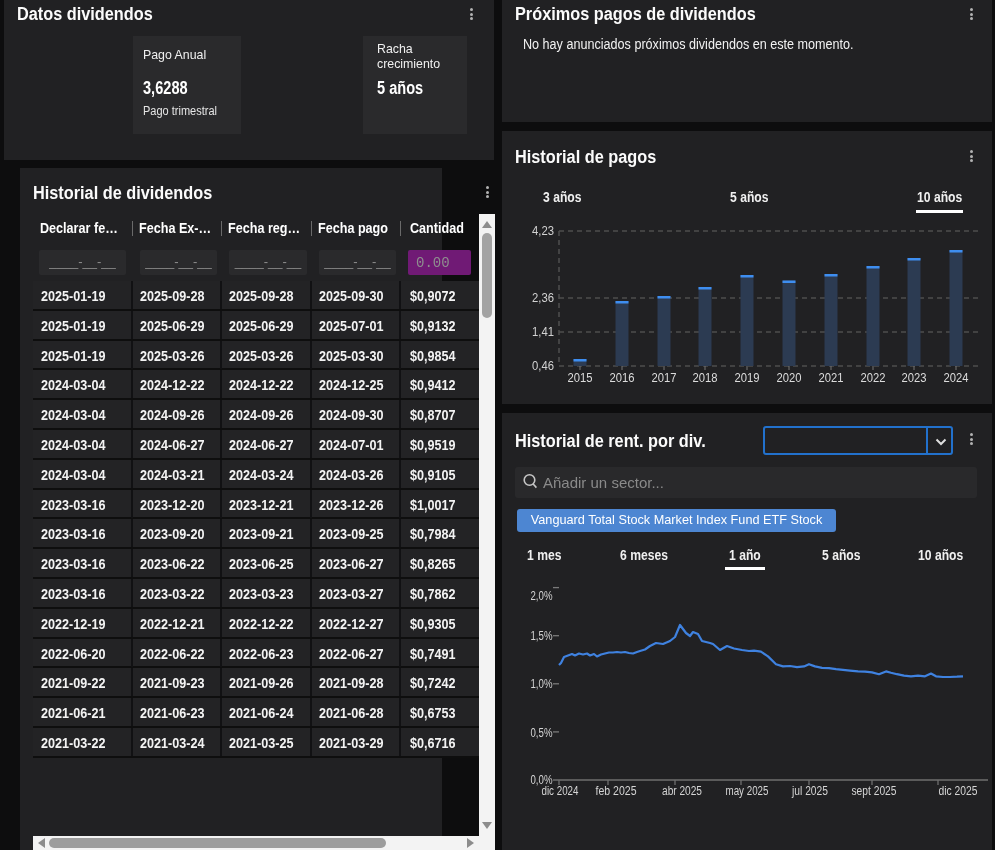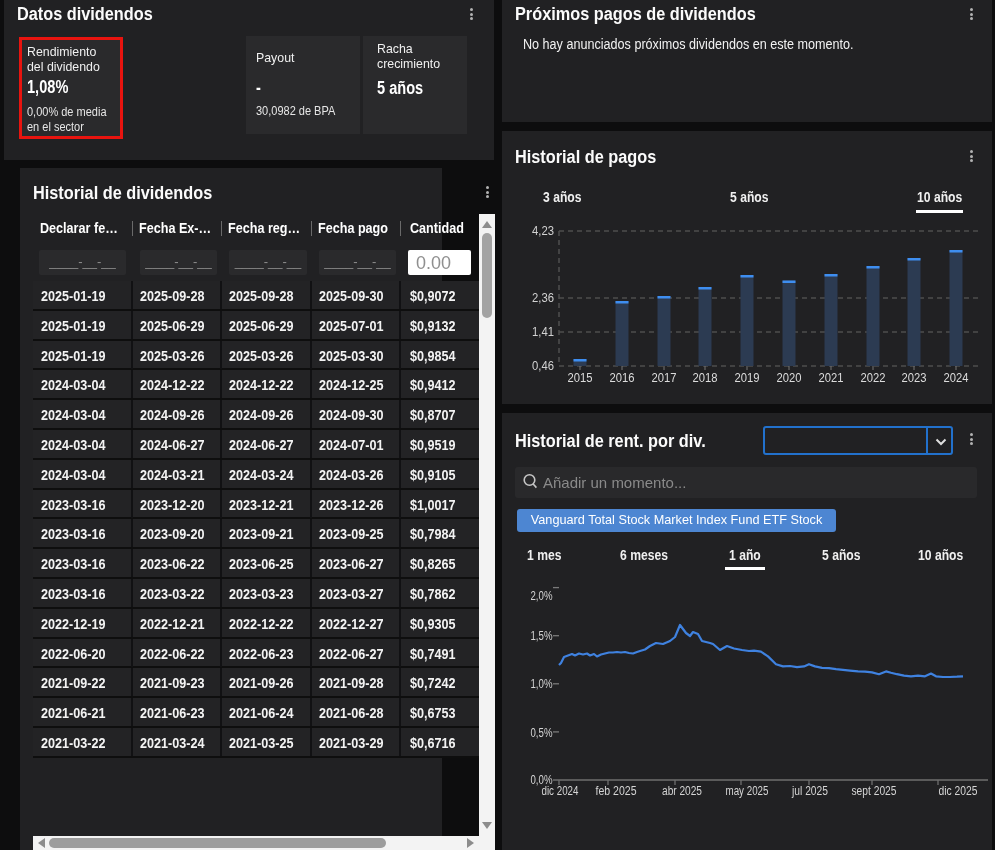--- a/index.html
+++ b/index.html
@@ -20,29 +20,24 @@
 <body>
 
 <div class="panel" style="left:4px; top:0; width:490px; height:160px;">
   <div class="ptitle" style="left:13px; top:3.5px;">Datos dividendos</div>
   <div class="kebab" style="left:465px; top:8px;">
       <span></span>
       <span></span>
       <span></span>
     </div>
 
-  <div class="abs" style="left:15px; top:37px; width:104px; height:102px; border:3px solid #e8140f; background:#2a2a2c;">
-    <div class="abs" style="left:5px; top:5px; font-size:13px; color:#f0f0f0; line-height:14.5px; transform:scaleX(0.95); transform-origin:0 0; white-space:nowrap;">Rendimiento<br>del dividendo</div>
-    <div class="abs" style="left:5px; top:37px; font-size:18px; font-weight:bold; color:#fff; transform:scaleX(0.81); transform-origin:0 50%;">1,08%</div>
-    <div class="abs" style="left:5px; top:65px; font-size:12.5px; color:#e6e6e6; line-height:14.5px; transform:scaleX(0.88); transform-origin:0 0; white-space:nowrap;">0,00% de media<br>en el sector</div>
-  </div>
-  <div class="card" style="left:242px; width:114px;">
-    <div class="lbl" style="left:10px; top:15px;">Payout</div>
-    <div class="val" style="left:10px;">-</div>
-    <div class="sub" style="left:10px;">30,0982 de BPA</div>
+  <div class="card" style="left:129px; width:108px;">
+    <div class="lbl" style="left:10px; top:12px;">Pago Anual</div>
+    <div class="val" style="left:10px;">3,6288</div>
+    <div class="sub" style="left:10px;">Pago trimestral</div>
   </div>
   <div class="card" style="left:359px; width:104px;">
     <div class="lbl" style="left:14px; top:6px;">Racha<br>crecimiento</div>
     <div class="val" style="left:14px;">5 años</div>
   </div>
 </div>
 
 <div class="panel" style="left:20px; top:168px; width:422px; height:682px;">
   <div class="ptitle" style="left:13px; top:15px;">Historial de dividendos</div>
   <div class="kebab" style="left:465px; top:18px;">
@@ -61,21 +56,21 @@
         <div style="position:absolute; left:278px; top:8px; width:1px; height:15px; background:#6a6a6a;"></div>
         <div style="position:absolute; left:285px; top:7px; font-size:14px; font-weight:bold; color:#fff; white-space:nowrap; transform:scaleX(0.9); transform-origin:0 50%;">Fecha pago</div>
         <div style="position:absolute; left:367px; top:8px; width:1px; height:15px; background:#6a6a6a;"></div>
         <div style="position:absolute; left:377px; top:7px; font-size:14px; font-weight:bold; color:#fff; white-space:nowrap; transform:scaleX(0.9); transform-origin:0 50%;">Cantidad</div>
       </div>
       <div style="position:relative; height:38px;">
         <div style="position:absolute; left:6px; top:7px; width:87px; height:25px; background:#2a2a2c; border-radius:2px; text-align:center; line-height:23px; font-size:13px; color:#8f8f8f;">____-__-__</div>
         <div style="position:absolute; left:107px; top:7px; width:77px; height:25px; background:#2a2a2c; border-radius:2px; text-align:center; line-height:23px; font-size:13px; color:#8f8f8f;">____-__-__</div>
         <div style="position:absolute; left:196px; top:7px; width:78px; height:25px; background:#2a2a2c; border-radius:2px; text-align:center; line-height:23px; font-size:13px; color:#8f8f8f;">____-__-__</div>
         <div style="position:absolute; left:286px; top:7px; width:77px; height:25px; background:#2a2a2c; border-radius:2px; text-align:center; line-height:23px; font-size:13px; color:#8f8f8f;">____-__-__</div>
-        <div style="position:absolute; left:375px; top:7px; width:63px; height:25px; background:#ffffff; border-radius:2px; line-height:26px; font-size:18px; color:#8f8f8f; padding-left:8px;">0.00</div>
+        <div style="position:absolute; left:375px; top:7px; width:63px; height:25px; background:#701a75; border-radius:2px; line-height:26px; font-size:14px; color:#8f8f8f; padding-left:8px;font-family:Liberation Mono, monospace;">0.00</div>
       </div>
       <div style="position:relative; height:29.8px; background:#232325; border-bottom:2px solid #0e0e0e;">
         <div style="position:absolute; left:8px; top:7px; font-size:14px; font-weight:600; color:#f3f3f3; white-space:nowrap; transform:scaleX(0.9); transform-origin:0 50%;">2025-01-19</div>
         <div style="position:absolute; left:98px; top:0; width:1.5px; height:28px; background:#111113;"></div>
         <div style="position:absolute; left:107px; top:7px; font-size:14px; font-weight:600; color:#f3f3f3; white-space:nowrap; transform:scaleX(0.9); transform-origin:0 50%;">2025-09-28</div>
         <div style="position:absolute; left:187px; top:0; width:1.5px; height:28px; background:#111113;"></div>
         <div style="position:absolute; left:196px; top:7px; font-size:14px; font-weight:600; color:#f3f3f3; white-space:nowrap; transform:scaleX(0.9); transform-origin:0 50%;">2025-09-28</div>
         <div style="position:absolute; left:277px; top:0; width:1.5px; height:28px; background:#111113;"></div>
         <div style="position:absolute; left:286px; top:7px; font-size:14px; font-weight:600; color:#f3f3f3; white-space:nowrap; transform:scaleX(0.9); transform-origin:0 50%;">2025-09-30</div>
         <div style="position:absolute; left:366px; top:0; width:1.5px; height:28px; background:#111113;"></div>
@@ -348,21 +343,21 @@
     <svg class="abs" style="left:170px; top:10px;" width="12" height="9" viewBox="0 0 12 9">
         <path d="M1.5 1.5 L6 6 L10.5 1.5" stroke="#dedede" stroke-width="2" fill="none"></path>
       </svg>
   </div>
 
   <div class="abs" style="left:13px; top:54px; width:462px; height:31px; background:#29292b; border-radius:3px;">
     <svg class="abs" style="left:7px; top:6px;" width="17" height="17" viewBox="0 0 17 17">
         <circle cx="7.5" cy="7" r="5.3" stroke="#c6c6c6" stroke-width="1.6" fill="none"></circle>
         <path d="M11.2 11 L14.4 14.6" stroke="#c6c6c6" stroke-width="1.6"></path>
       </svg>
-    <div class="abs" style="left:28px; top:7px; font-size:15px; color:#8a8a8a;">Añadir un momento...</div>
+    <div class="abs" style="left:28px; top:7px; font-size:15px; color:#8a8a8a;">Añadir un sector...</div>
   </div>
 
   <div class="abs" style="left:15px; top:96px; width:319px; height:23px; background:#4d86d2; border-radius:3px; text-align:center; line-height:23px; font-size:12.7px; color:#fff; white-space:nowrap;">Vanguard Total Stock Market Index Fund ETF Stock</div>
 
   <div class="tabtxt abs" style="left:25px; top:133px;">1 mes</div>
   <div class="tabtxt abs" style="left:118px; top:133px;">6 meses</div>
   <div class="tabtxt abs" style="left:227px; top:133px;">1 año</div>
   <div class="tabtxt abs" style="left:320px; top:133px;">5 años</div>
   <div class="tabtxt abs" style="left:416px; top:133px;">10 años</div>
   <div class="abs" style="left:223px; top:154px; width:40px; height:2.5px; background:#fff;"></div>

